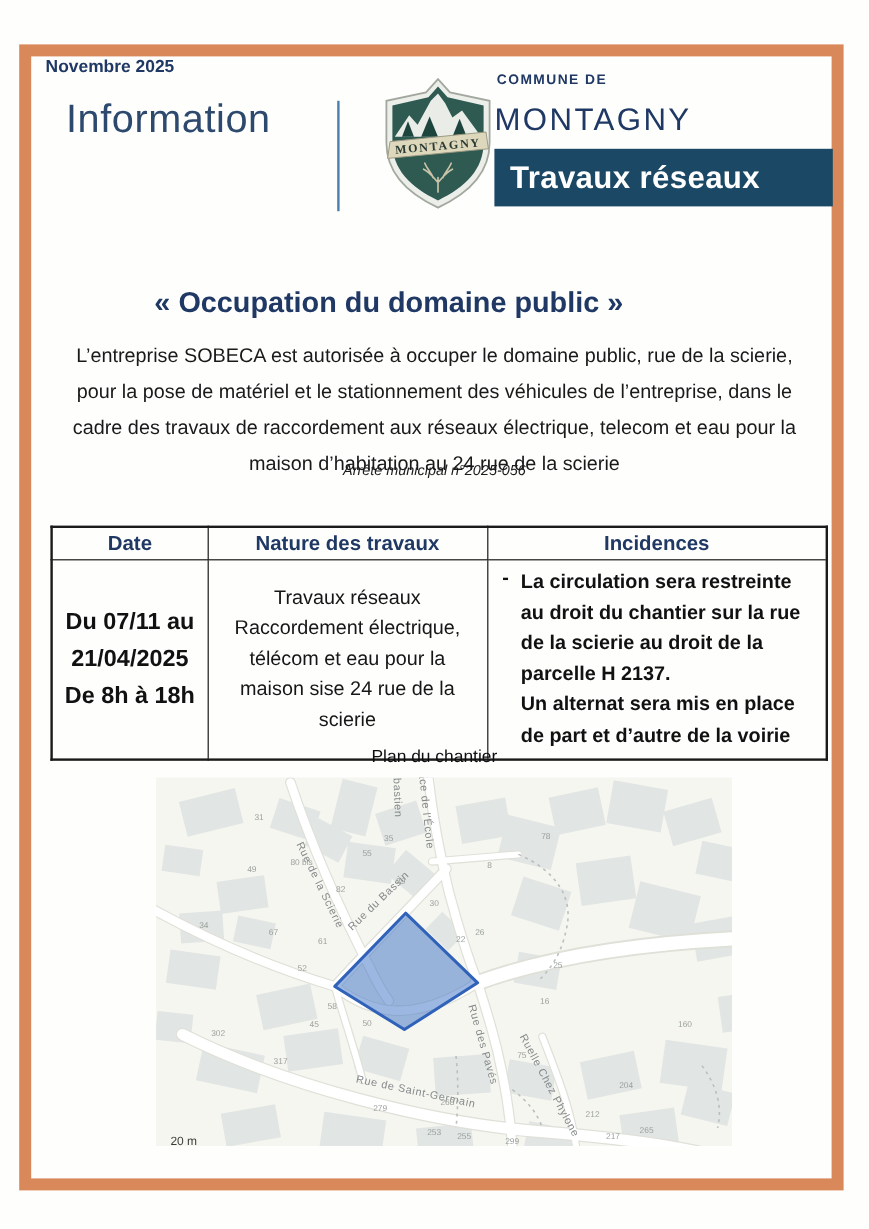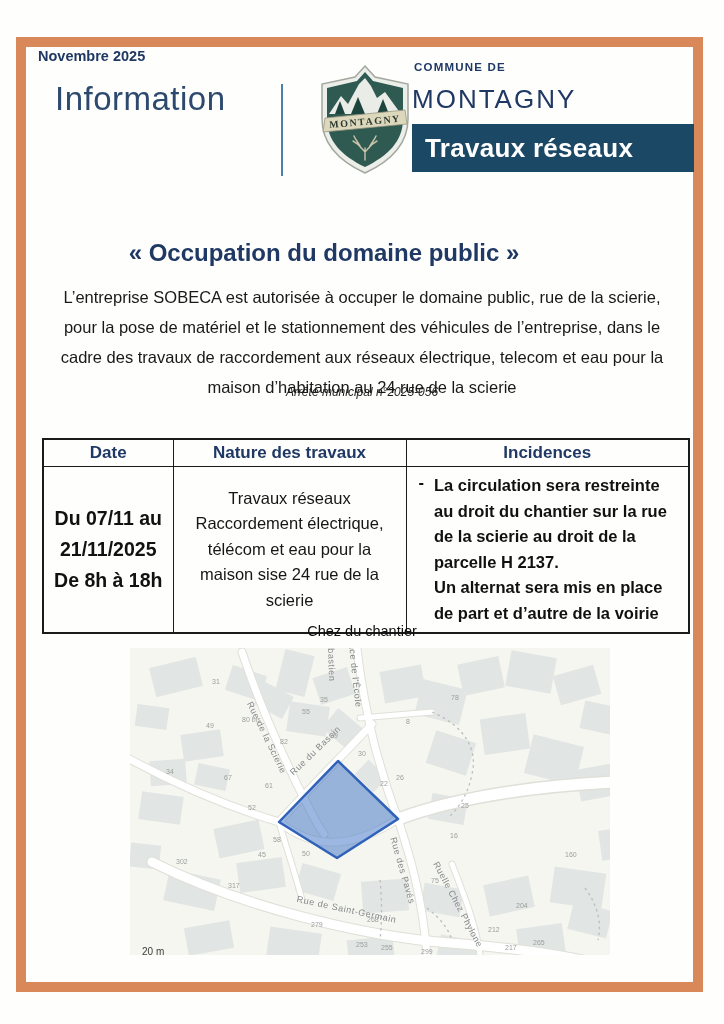--- a/index.html
+++ b/index.html
@@ -104,41 +104,41 @@
       <tr>
         <th>Date</th>
         <th>Nature des travaux</th>
         <th>Incidences</th>
       </tr>
     </thead>
     <tbody>
       <tr>
         <td class="c-date">
           <div>Du 07/11 au</div>
-          <div>21/11/2025</div>
+          <div>21/04/2025</div>
           <div>De 8h à 18h</div>
         </td>
         <td class="c-nature">
           <div>Travaux réseaux</div>
           <div>Raccordement électrique, télécom et eau pour la maison sise 24 rue de la scierie</div>
         </td>
         <td class="c-inc">
           <div class="inc-wrap">
             <span class="inc-dash">-</span>
             <div class="inc-text">
               <div>La circulation sera restreinte au droit du chantier sur la rue de la scierie au droit de la parcelle H 2137.</div>
               <div>Un alternat sera mis en place de part et d’autre de la voirie</div>
             </div>
           </div>
         </td>
       </tr>
     </tbody>
   </table>
 
-  <div class="abs map-caption">Chez du chantier</div>
+  <div class="abs map-caption">Plan du chantier</div>
 
   <div class="site-map">
     <svg width="480" height="307" viewBox="0 0 480 307">
       <rect x="0" y="0" width="480" height="307" fill="#f6f6f0"></rect>
       <g fill="#e1e5e4">
         <rect x="22" y="14" width="48" height="30" transform="rotate(-14 46 29)"></rect>
         <rect x="98" y="22" width="36" height="26" transform="rotate(18 116 35)"></rect>
         <rect x="6" y="58" width="32" height="22" transform="rotate(8 22 69)"></rect>
         <rect x="52" y="84" width="40" height="27" transform="rotate(-8 72 97)"></rect>
         <rect x="128" y="40" width="32" height="25" transform="rotate(28 144 52)"></rect>

